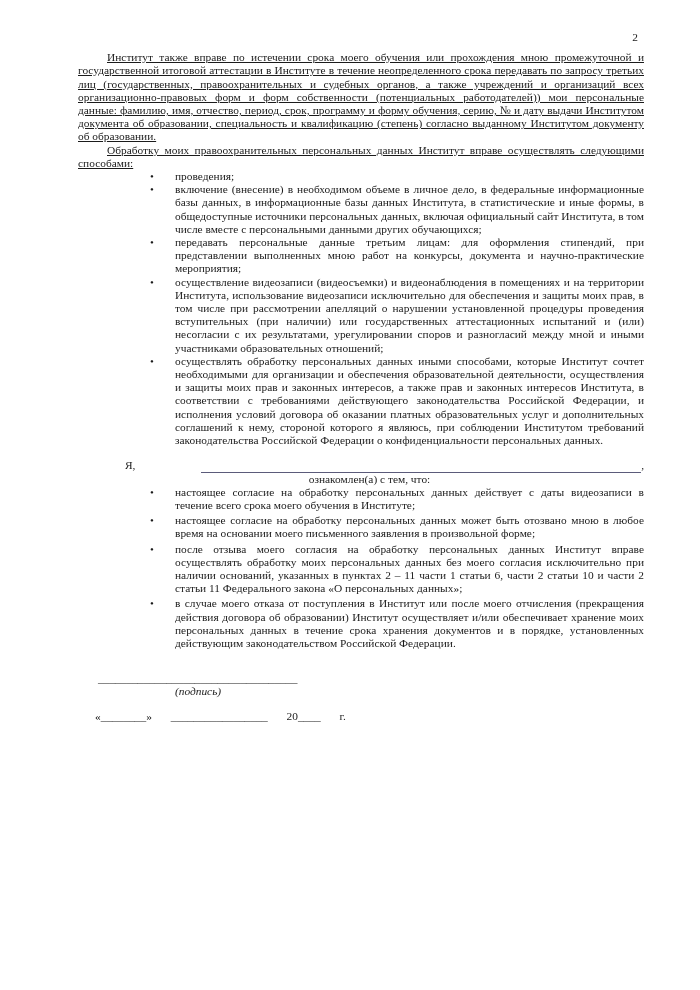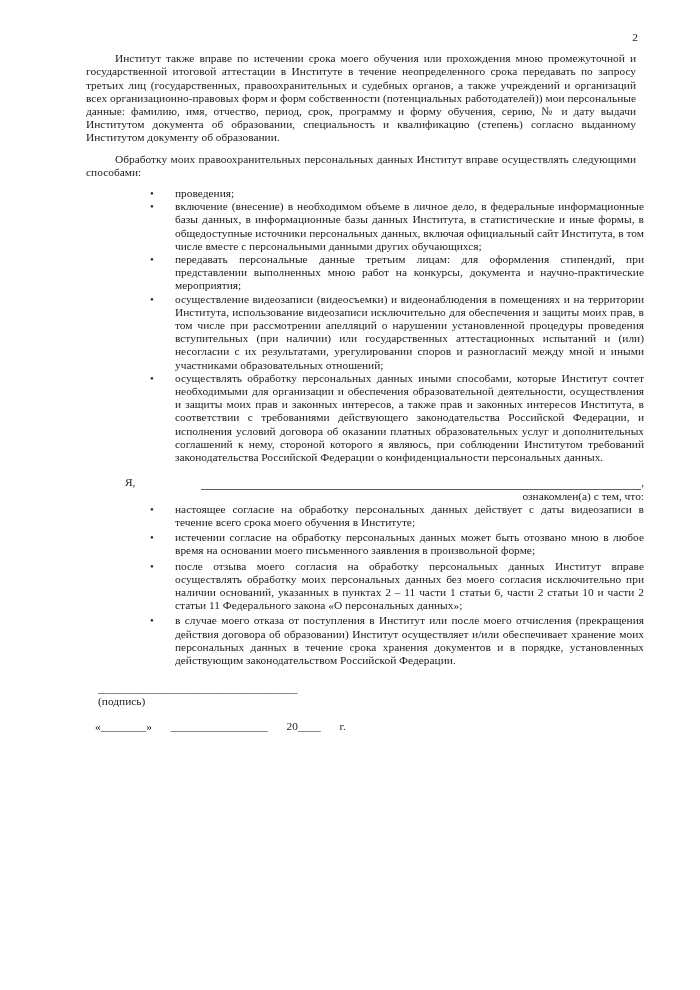--- a/index.html
+++ b/index.html
@@ -8,39 +8,39 @@
     width:700px; height:990px;
     background:#ffffff;
     font-family:"Liberation Serif","DejaVu Serif",serif;
     font-size:11.4px;
     line-height:13.2px;
     color:#1b1b1b;
     overflow:hidden;
   }
   .content { position:absolute; left:78px; top:31px; width:566px; }
   .pageno { text-align:right; padding-right:6px; margin-bottom:7px; }
-  p.para { margin:8px; text-align:justify; text-indent:29px; }
+  p.para { margin:0; text-align:justify; text-indent:29px;text-decoration:underline; }
   ul.blist { list-style:none; margin:0; padding:0; }
   ul.blist li { position:relative; padding-left:97px; text-align:justify; }
   ul.blist li .bullet { position:absolute; left:72px; top:0; font-size:11px; }
   ul.ack li { margin-bottom:2px; }
   .ya-row { display:flex; align-items:baseline; margin-top:12px; padding-left:47px; }
   .ya-row .pron { flex:0 0 auto; }
   .fill-line {
     flex:1 1 auto;
     margin-left:66px;
     align-self:flex-end;
     height:12px;
     border-bottom:1.2px solid #5b5b7a;
   }
   .ya-row .comma { flex:0 0 auto; }
-  .ack-intro { margin:0; padding-left:17px; text-align:right; }
-  .sig-block { margin-top:15px; margin-left:20px; width:200px; }
+  .ack-intro { margin:0; padding-left:17px; text-align:center; }
+  .sig-block { margin-top:22px; margin-left:20px; width:200px; }
   .sig-line { white-space:nowrap; letter-spacing:0; }
-  .sig-caption { text-align:left; }
+  .sig-caption { text-align:center;font-style:italic; }
   .date-row { margin-top:11px; margin-left:9px; white-space:nowrap; }
   .date-row span { display:inline-block;margin-left:8px; }
   .date-row .gap { margin-left:16px; }
 </style>
 </head>
 <body>
 
 <div class="page">
   <div class="content">
 
@@ -81,21 +81,21 @@
 
     <p class="ack-intro">ознакомлен(а) с тем, что:</p>
 
     <ul class="blist ack">
       <li>
         <span class="bullet">•</span>
         <span>настоящее согласие на обработку персональных данных действует с даты видеозаписи в течение всего срока моего обучения в Институте;</span>
       </li>
       <li>
         <span class="bullet">•</span>
-        <span>истечении согласие на обработку персональных данных может быть отозвано мною в любое время на основании моего письменного заявления в произвольной форме;</span>
+        <span>настоящее согласие на обработку персональных данных может быть отозвано мною в любое время на основании моего письменного заявления в произвольной форме;</span>
       </li>
       <li>
         <span class="bullet">•</span>
         <span>после отзыва моего согласия на обработку персональных данных Институт вправе осуществлять обработку моих персональных данных без моего согласия исключительно при наличии оснований, указанных в пунктах 2 – 11 части 1 статьи 6, части 2 статьи 10 и части 2 статьи 11 Федерального закона «О персональных данных»;</span>
       </li>
       <li>
         <span class="bullet">•</span>
         <span>в случае моего отказа от поступления в Институт или после моего отчисления (прекращения действия договора об образовании) Институт осуществляет и/или обеспечивает хранение моих персональных данных в течение срока хранения документов и в порядке, установленных действующим законодательством Российской Федерации.</span>
       </li>
     </ul>

